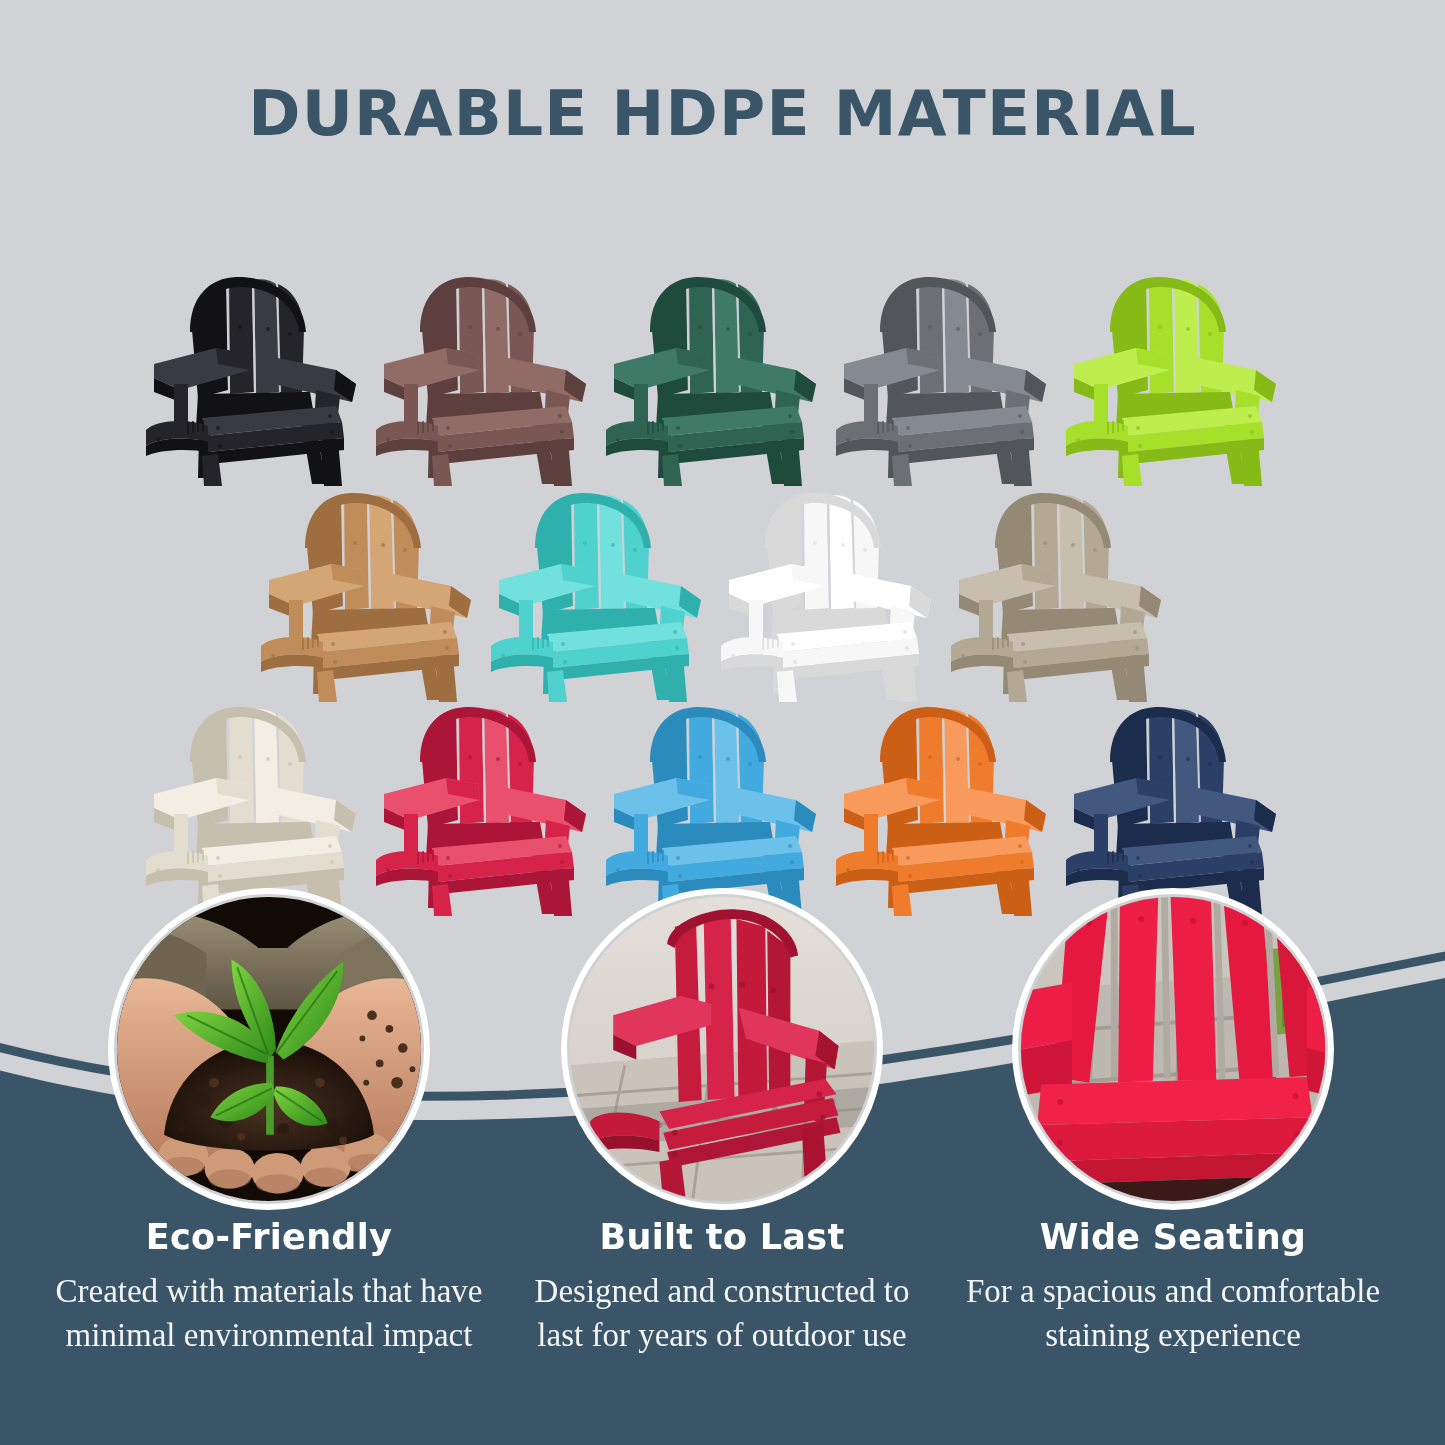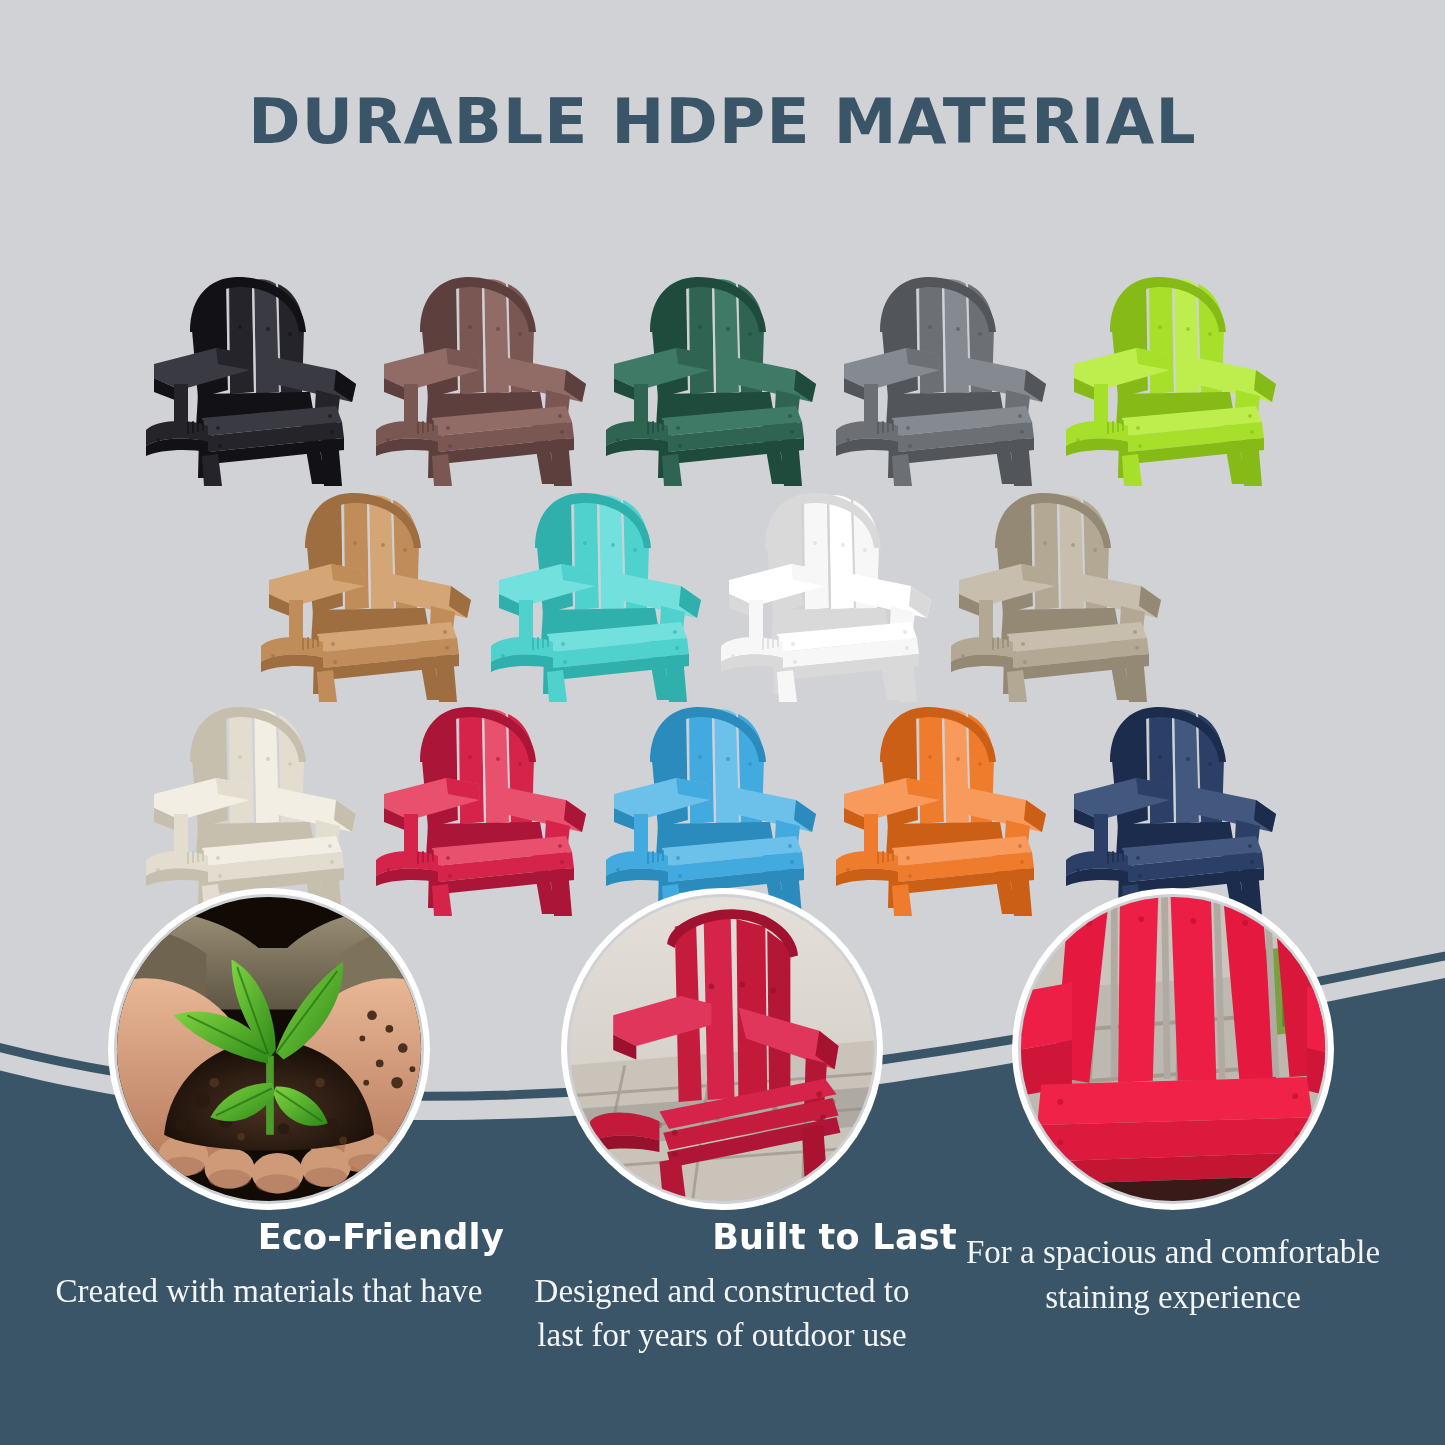--- a/index.html
+++ b/index.html
@@ -8,21 +8,21 @@
     background:#d0d2d6;
     font-family:"Liberation Sans", sans-serif;
     overflow:hidden;
     position:relative;
   }
   #stage{position:absolute;inset:0;width:1445px;height:1445px;overflow:hidden;}
 
   
   .header{position:absolute;top:0;left:0;width:1445px;text-align:center;z-index:6;}
   .title{
-    margin:12px;padding-top:78px;
+    margin:4px;padding-top:78px;
     font-family:"DejaVu Sans", sans-serif;
     font-size:63px;font-weight:700;letter-spacing:1.2px;
     color:#3a5568;line-height:1.0;
     white-space:nowrap;
   }
   .subtitle{
     margin:0 auto;padding-top:28px;width:1000px;
     font-family:"Liberation Serif", serif;
     font-size:33px;line-height:1.45;color:#1d1d1f;
   }
@@ -46,21 +46,20 @@
   .circle svg{display:block;width:100%;height:100%;}
 
   
   .features{position:absolute;left:0;top:1218px;width:1445px;height:200px;z-index:6;}
   .feature{position:absolute;width:470px;text-align:center;}
   .feature h3{
     margin:0;
     font-family:"DejaVu Sans", sans-serif;
     font-size:35px;font-weight:700;color:#ffffff;letter-spacing:0.3px;
     line-height:1.1;
-    text-align:right;
   }
   .feature p{
     margin:12px 0 0 0;
     font-family:"Liberation Serif", serif;
     font-size:33px;line-height:1.35;color:#f2f4f5;
   }
 </style>
 </head>
 <body>
 
@@ -1241,32 +1240,34 @@
       </svg>
     </div>
   </div>
 
   <div class="features">
 
     <div class="feature" style="left:34px;top:0;">
       <h3>Eco-Friendly</h3>
       <p>
         <span>Created with materials that have</span><br>
+        <span>minimal environmental impact</span>
       </p>
     </div>
 
     <div class="feature" style="left:487px;top:0;">
       <h3>Built to Last</h3>
       <p>
         <span>Designed and constructed to</span><br>
         <span>last for years of outdoor use</span>
       </p>
     </div>
 
     <div class="feature" style="left:938px;top:0;">
+      <h3>Wide Seating</h3>
       <p>
         <span>For a spacious and comfortable</span><br>
         <span>staining experience</span>
       </p>
     </div>
   </div>
 
 </div>
 
 </body></html>

